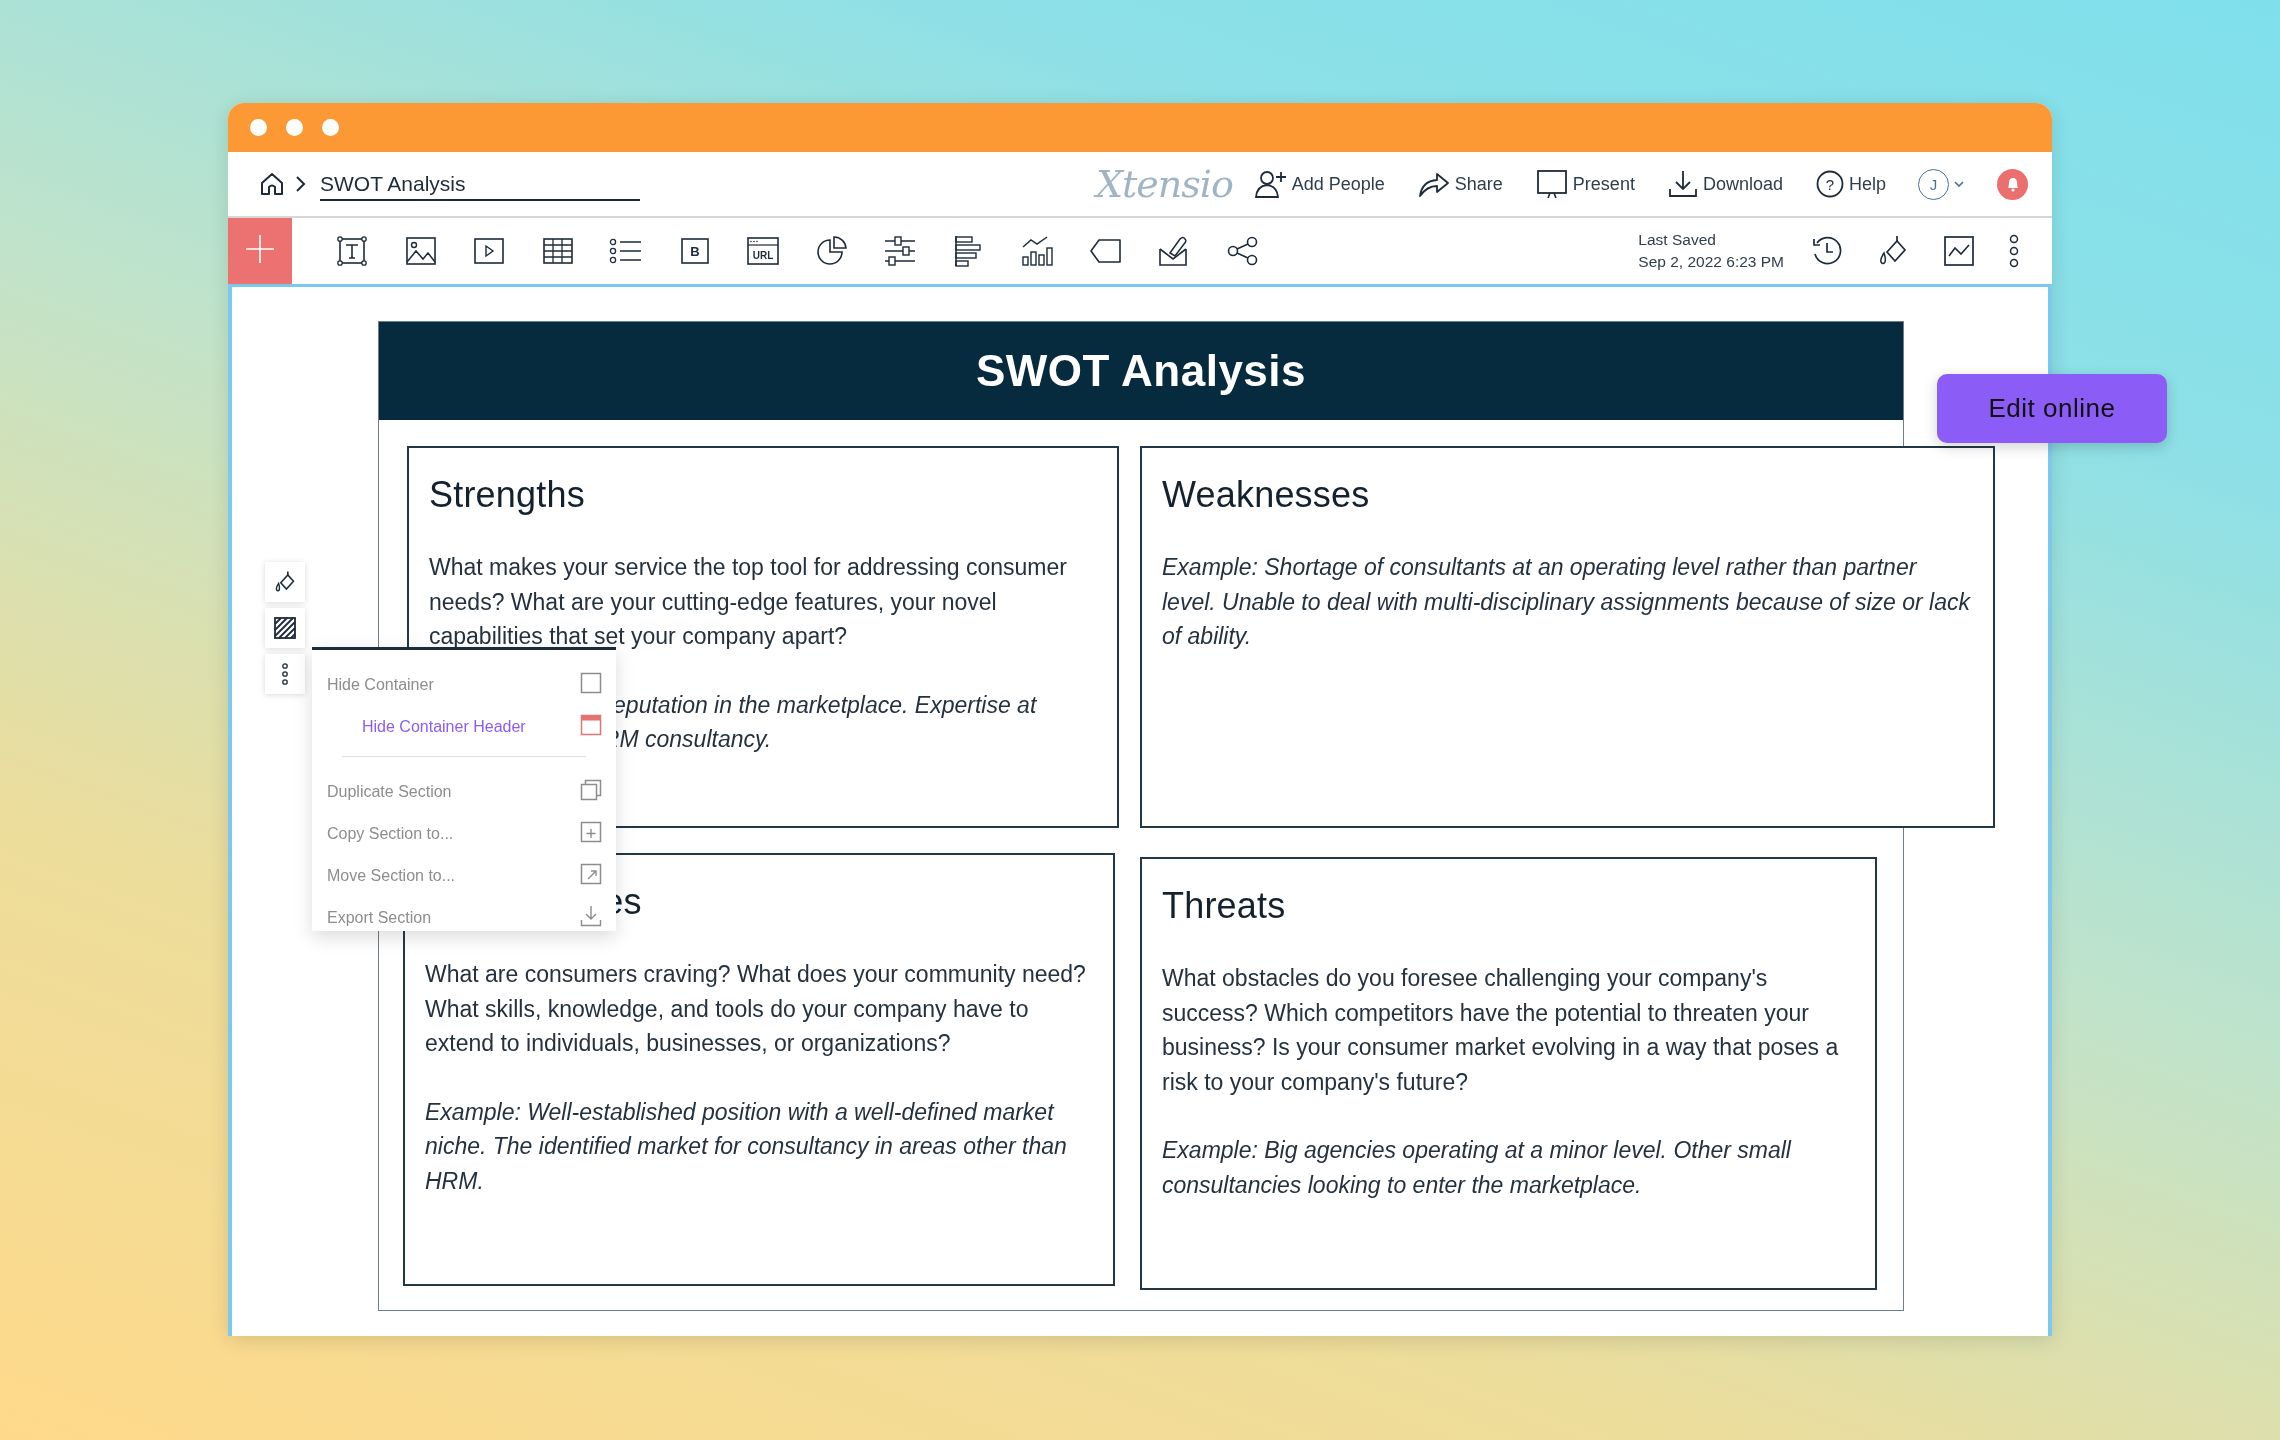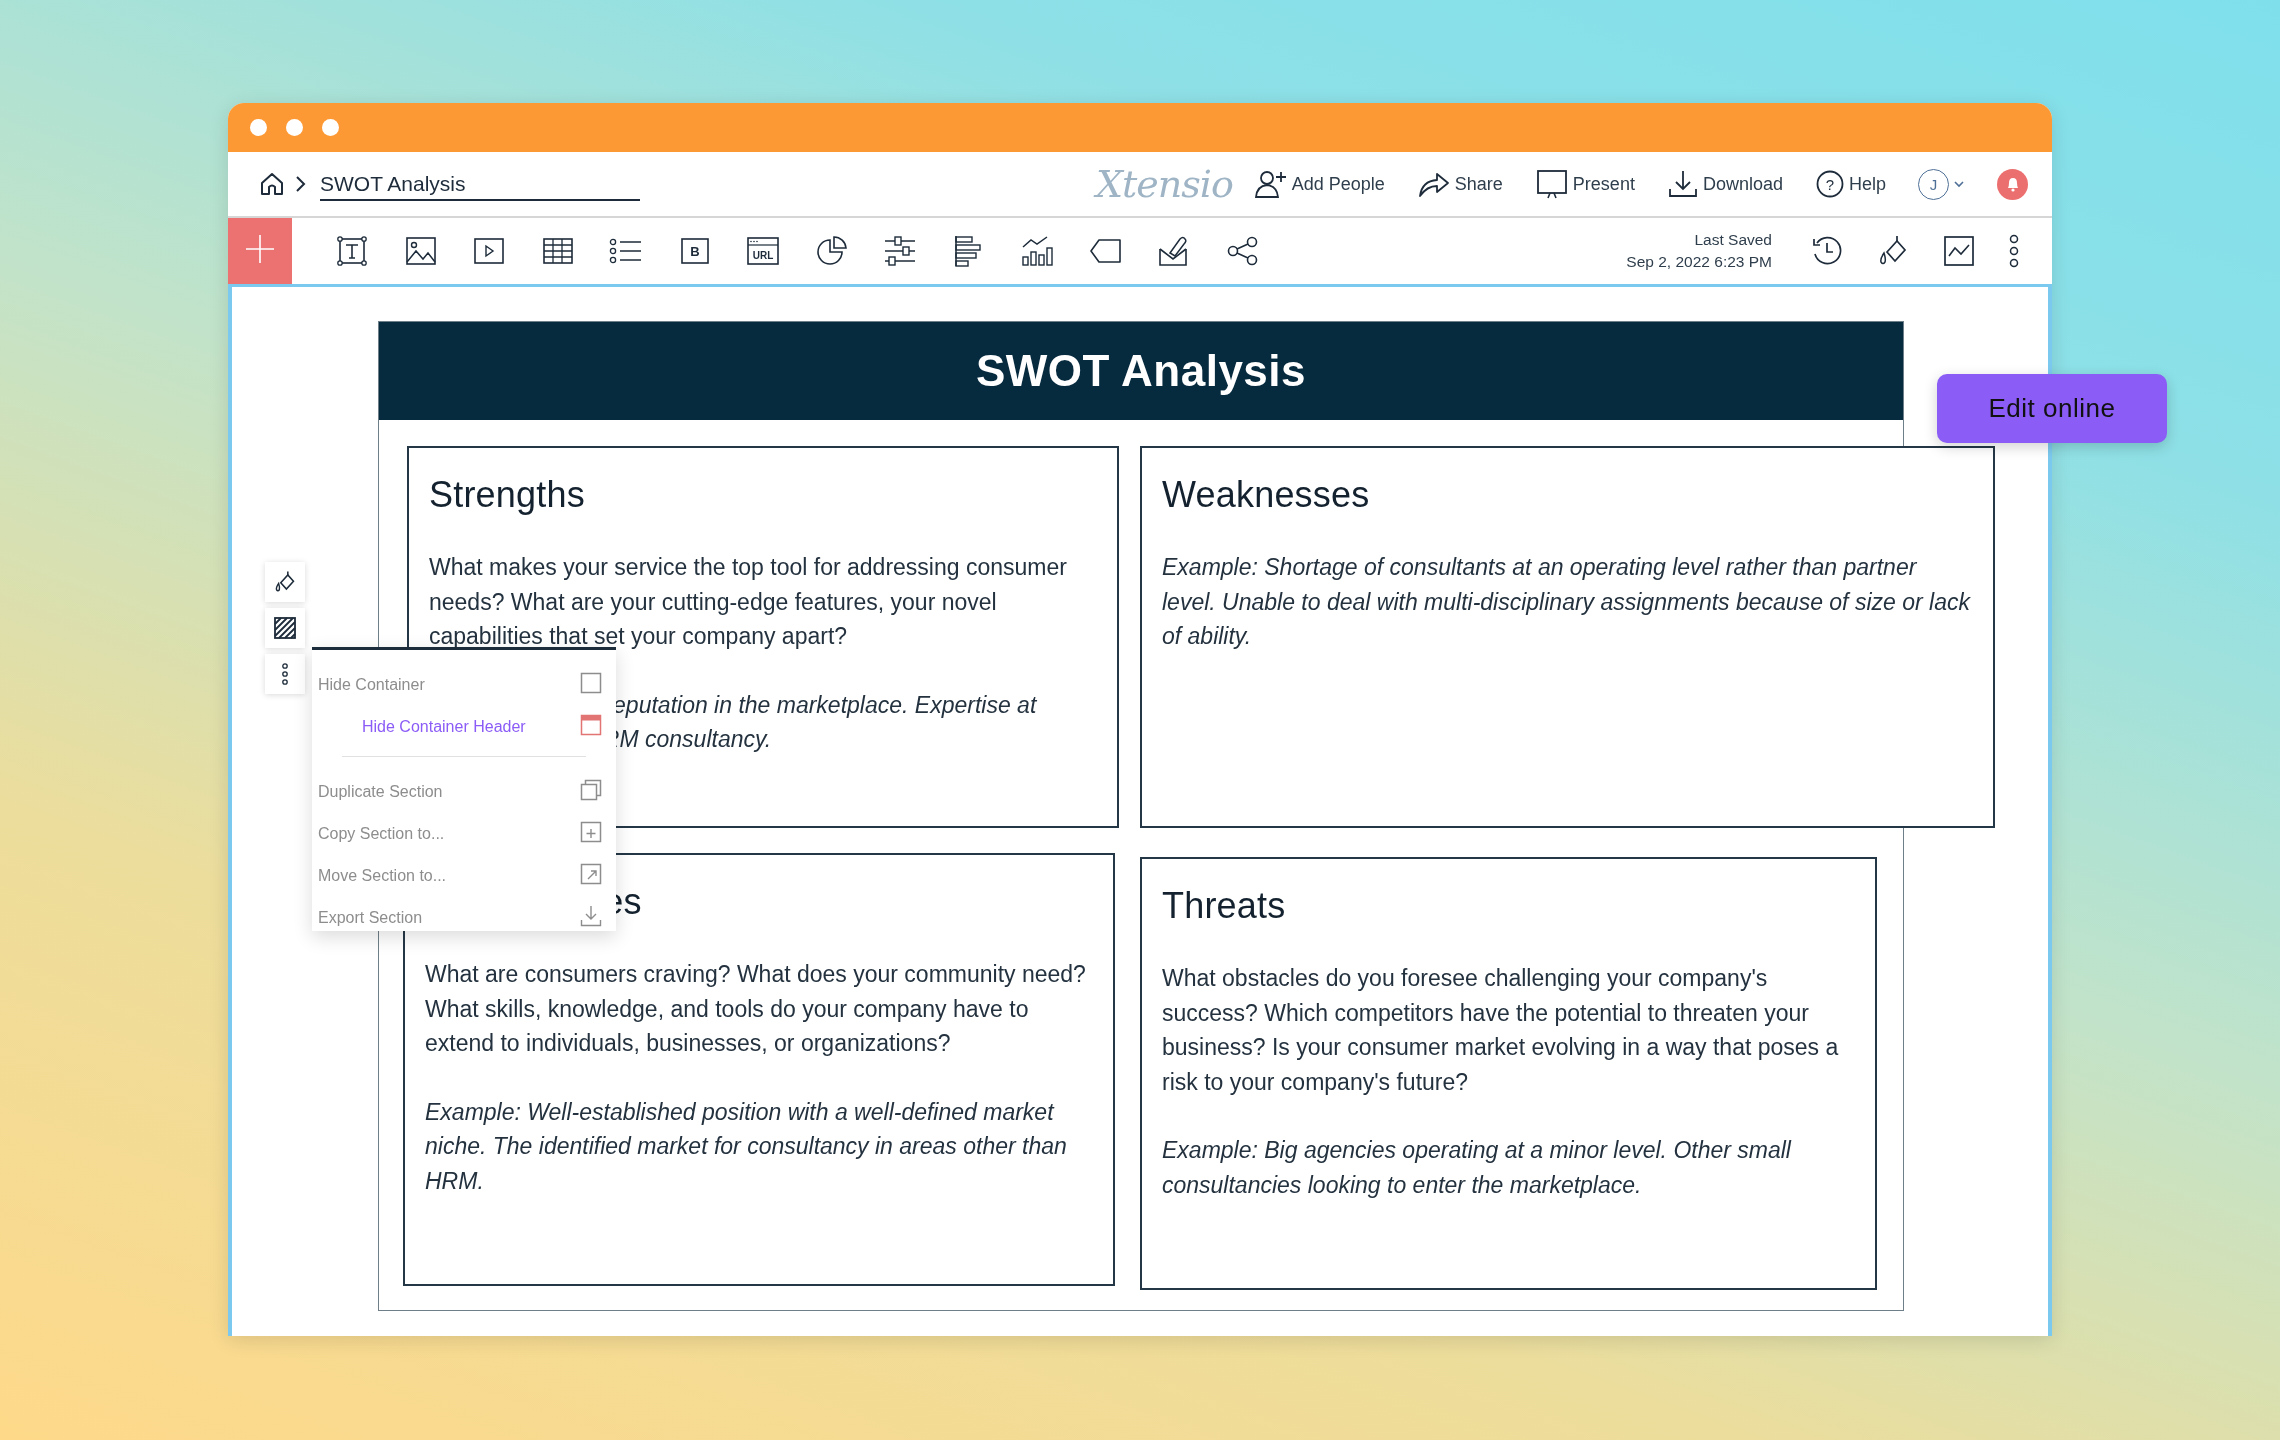--- a/index.html
+++ b/index.html
@@ -43,21 +43,21 @@
   }
   .avatar-wrap { display: flex; align-items: center; gap: 4px; }
   .bell { width: 31px; height: 31px; border-radius: 50%; background: #ec6f6f; display: flex; align-items: center; justify-content: center; }
   .toolbar { height: 66px; display: flex; align-items: center; position: relative; }
   .add-btn {
     width: 64px; height: 66px; background: #ec7272; display: flex; align-items: center; justify-content: center; cursor: pointer;
   }
   .tool-icons { display: flex; align-items: center; margin-left: 26px; gap: 0; }
   .tool-icon { width: 68.5px; height: 50px; display: flex; align-items: center; justify-content: center; cursor: pointer; }
   .tool-right { position: absolute; right: 16px; top: 0; height: 66px; display: flex; align-items: center; }
-  .last-saved { text-align: right; font-size: 15.5px; color: #2f3e4c; line-height: 22px; margin-right: 22px; }
+  .last-saved { font-size: 15.5px; color: #2f3e4c; line-height: 22px; margin-right: 10px; }
   .tr-icon { width: 66px; height: 50px; display: flex; align-items: center; justify-content: center; cursor: pointer; }
   .content {
     position: absolute; left: 0; top: 181px; width: 1824px; height: 1052px;
     border-left: 4px solid #7cc9ef; border-right: 4px solid #7cc9ef; border-top: 3px solid #7cc9ef;
     background: #fff;
   }
   .doc {
     position: absolute; left: 146px; top: 34px; width: 1526px; height: 990px;
     border: 1.5px solid #6f7f89; background: #fff;
   }
@@ -79,21 +79,21 @@
     display: flex; align-items: center; justify-content: center; cursor: pointer;
   }
   .ctx-menu {
     position: absolute; left: 312px; top: 647px; width: 304px; height: 284px;
     background: #fff; border-top: 3px solid #1c2c3b;
     box-shadow: 0 6px 18px rgba(0,0,0,0.14);
     padding-top: 14px;
   }
   .ctx-item {
     display: flex; align-items: center; justify-content: space-between;
-    height: 42px; padding-left: 6px; padding-right: 14px;
+    height: 42px; padding-left: 15px; padding-right: 14px;
     font-size: 16px; color: #8d8d8d; cursor: pointer;
   }
   .ctx-item.active { color: #8b5cf6; padding-left: 50px; }
   .ctx-divider { height: 1px; background: #e1e1e1; margin: 8px 30px 14px 30px; }
   .edit-online {
     position: absolute; left: 1937px; top: 374px; width: 230px; height: 69px;
     background: #8b5cf6; border-radius: 10px; box-shadow: 0 4px 14px rgba(0,0,0,0.18);
     display: flex; align-items: center; justify-content: center;
     font-size: 26px; color: #111; letter-spacing: 0.5px; cursor: pointer;
   }

